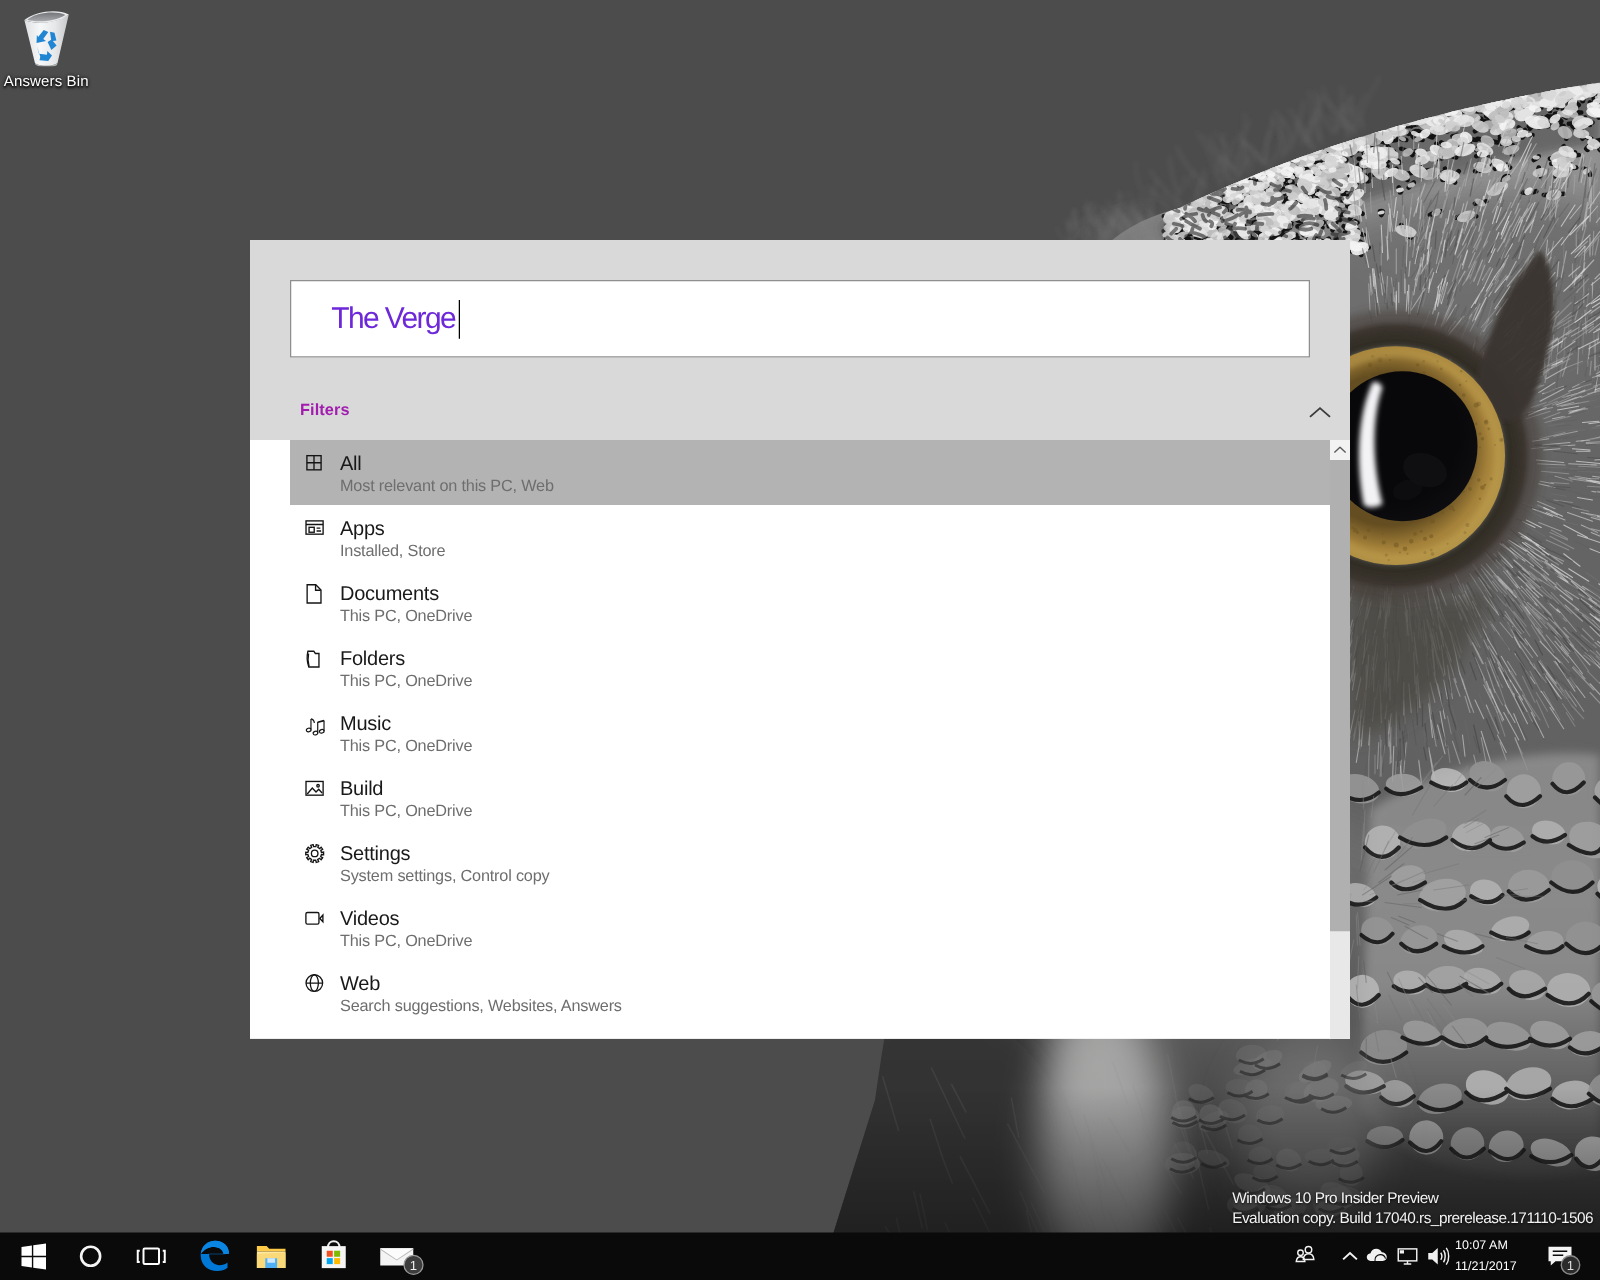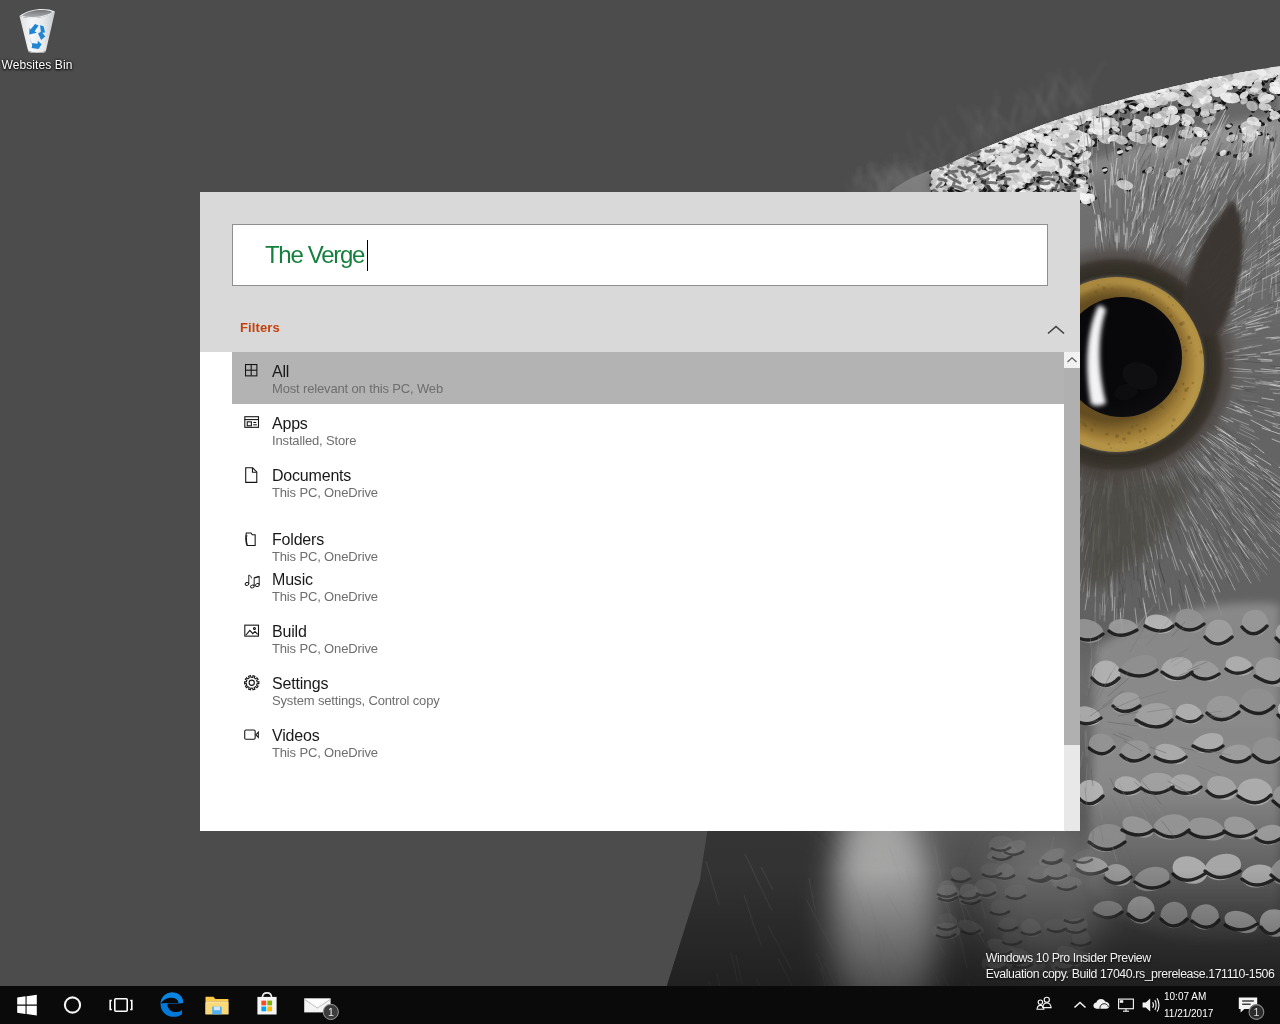--- a/index.html
+++ b/index.html
@@ -4,23 +4,23 @@
 *{margin:0;padding:0;box-sizing:border-box}
 html,body{width:1280px;height:1024px;overflow:hidden;font-family:"Liberation Sans",sans-serif}
 body{position:relative;background:#4c4c4c}
 #wall{position:absolute;left:0;top:0;width:1280px;height:1024px}
 
 #rbin{position:absolute;left:0px;top:5px;width:74px;text-align:center}
 #rbinlbl{margin-top:5px;font-size:12px;color:#fff;text-shadow:0 1px 2px #000,0 0 3px #000;letter-spacing:0.1px}
 
 #panel{position:absolute;left:200px;top:192px;width:880px;height:639px;background:#d9d9d9}
 #sbox{position:absolute;left:32px;top:32px;width:816px;height:62px;background:#fff;border:1px solid #8f8f8f}
-#stext{position:absolute;left:32px;top:16px;font-size:24px;color:#15803d;letter-spacing:-1.3px}
+#stext{position:absolute;left:32px;top:16px;font-size:24px;color:#6d28d9;letter-spacing:-1.3px}
 #caret{position:absolute;top:15px;width:1.4px;height:31px;background:#000}
-#flt{position:absolute;left:40px;top:128px;font-size:13px;font-weight:bold;color:#c2410c;letter-spacing:0.1px}
+#flt{position:absolute;left:40px;top:128px;font-size:13px;font-weight:bold;color:#a21caf;letter-spacing:0.1px}
 #chev{position:absolute;left:847px;top:133px}
 #list{position:absolute;left:0;top:160px;width:880px;height:479px;background:#fff}
 .row{position:absolute;left:32px;width:832px;height:52px}
 .row.hl{background:#b3b3b3}
 .ric{position:absolute;left:12px;top:11px;width:18px;height:18px}
 .rt{position:absolute;left:40px;top:10.5px;font-size:16px;color:#191919;letter-spacing:-0.2px}
 .rs{position:absolute;left:40px;top:28.5px;font-size:13px;color:#6e6e6e;letter-spacing:-0.15px}
 
 #sbar{position:absolute;left:864px;top:160px;width:16px;height:479px;background:#e8e8e8}
 #sbtn{position:absolute;left:0;top:0;width:16px;height:16px;background:#f2f2f2;color:#555;font-size:9px;text-align:center;line-height:16px}
@@ -1140,21 +1140,21 @@
 <path d="M4.5,11 L13,45.5 C17.5,48.4 27.5,48.4 31,45.4 L40,6.5 C30,13.5 14,14.8 4.5,11 Z" fill="url(#rb_body)"></path>
 <path d="M4.5,11 C13.5,3.8 31,2 40,6.5 C31.5,13.6 13.8,14.9 4.5,11 Z" fill="#e8e9eb"></path>
 <path d="M6.8,10.8 C14.5,13.2 29.5,12 37.3,6.9 C29.5,3.4 14,4.9 6.8,10.8 Z" fill="url(#rb_in)"></path>
 <path d="M13,45.5 C17.5,48.4 27.5,48.4 31,45.4 L30.6,47 C26.5,49.6 17.8,49.5 13.4,46.8 Z" fill="#c9cacc" opacity="0.8"></path>
 <g fill="#2086d3">
 <path d="M15.5,24.5 l4.5,-5.5 3.6,1.6 -4.0,5.6 2.2,1.6 -7.6,1.6 0.3,-6.6 z"></path>
 <path d="M25.0,20.3 l3.6,0.9 1.5,6.2 -2.8,0.4 3.0,3.6 -4.2,3.6 -3.0,-6.4 2.8,-1.8 z"></path>
 <path d="M14.6,31.5 l1.6,6.4 6.4,0.8 0.2,-3.0 3.8,3.6 -3.0,4.6 -7.0,-0.8 0.6,-2.8 z"></path>
 </g>
 </svg>
-<div id="rbinlbl">Websites Bin</div>
+<div id="rbinlbl">Answers Bin</div>
 </div>
 <div id="panel">
 <div id="sbox">
       <span id="stext">The Verge</span>
       <span id="caret" style="left:134px"></span>
     </div>
 <div id="flt">Filters</div>
 <svg id="chev" width="18" height="10" viewBox="0 0 18 10">
       <path d="M1,8.5 L9,1.5 L17,8.5" stroke="#3c3c3c" stroke-width="1.5" fill="none"></path>
     </svg>
@@ -1186,21 +1186,21 @@
       <div class="row" style="top:104px">
         <svg class="ric" width="20" height="20" viewBox="0 0 20 20">
           <g stroke="#141414" fill="none" stroke-width="1.2">
             <path d="M1.9,0.9 L9.6,0.9 L14.2,5.5 L14.2,17.1 L1.9,17.1 Z"></path>
             <path d="M9.4,1.2 L9.4,5.8 L14,5.8"></path>
           </g>
         </svg>
         <div class="rt">Documents</div>
         <div class="rs">This PC, OneDrive</div>
       </div>
-      <div class="row" style="top:168px">
+      <div class="row" style="top:156px">
         <svg class="ric" width="20" height="20" viewBox="0 0 20 20">
           <g stroke="#141414" fill="none" stroke-width="1.2">
             <path d="M2.6,2.2 L7.8,2.2 L9.2,4.2 L12.4,4.2 L12.4,16.2 L3.4,16.2 C1.8,12 1.6,6.5 2.6,2.2 Z"></path>
             <path d="M3.2,4.4 C2.5,8 2.6,12 3.6,15.4" stroke-width="1.1"></path>
           </g>
         </svg>
         <div class="rt">Folders</div>
         <div class="rs">This PC, OneDrive</div>
       </div>
       <div class="row" style="top:208px">
@@ -1242,20 +1242,32 @@
       </div>
       <div class="row" style="top:364px">
         <svg class="ric" width="20" height="20" viewBox="0 0 20 20">
           <g stroke="#141414" fill="none" stroke-width="1.2">
             <rect x="0.8" y="3.3" width="11.6" height="10.4" rx="1.4"></rect>
             <path d="M13.2,8.6 L15.9,5.6 L15.9,11.6 L13.2,8.6 Z"></path>
           </g>
         </svg>
         <div class="rt">Videos</div>
         <div class="rs">This PC, OneDrive</div>
+      </div>
+      <div class="row" style="top:416px">
+        <svg class="ric" width="20" height="20" viewBox="0 0 20 20">
+          <g stroke="#141414" fill="none" stroke-width="1.15">
+            <circle cx="8.3" cy="8.3" r="7.4"></circle>
+            <ellipse cx="8.3" cy="8.3" rx="3.6" ry="7.4"></ellipse>
+            <line x1="0.9" y1="8.3" x2="15.7" y2="8.3"></line>
+            <path d="M2.1,4.4 C5.8,6 10.8,6 14.5,4.4" stroke-width="0"></path>
+          </g>
+        </svg>
+        <div class="rt">Web</div>
+        <div class="rs">Search suggestions, Websites, Answers</div>
       </div>
     </div>
 <div id="sbar">
       <div id="sthumb"></div>
       <div id="sbtn"><svg width="10" height="6" viewBox="0 0 10 6" style="margin-top:5px">
           <path d="M0.5,5 L5,0.8 L9.5,5" stroke="#5a5a5a" stroke-width="1.1" fill="none"></path>
         </svg></div>
     </div>
 </div>
 <div id="wm">Windows 10 Pro Insider Preview<br>Evaluation copy. Build 17040.rs_prerelease.171110-1506</div>

